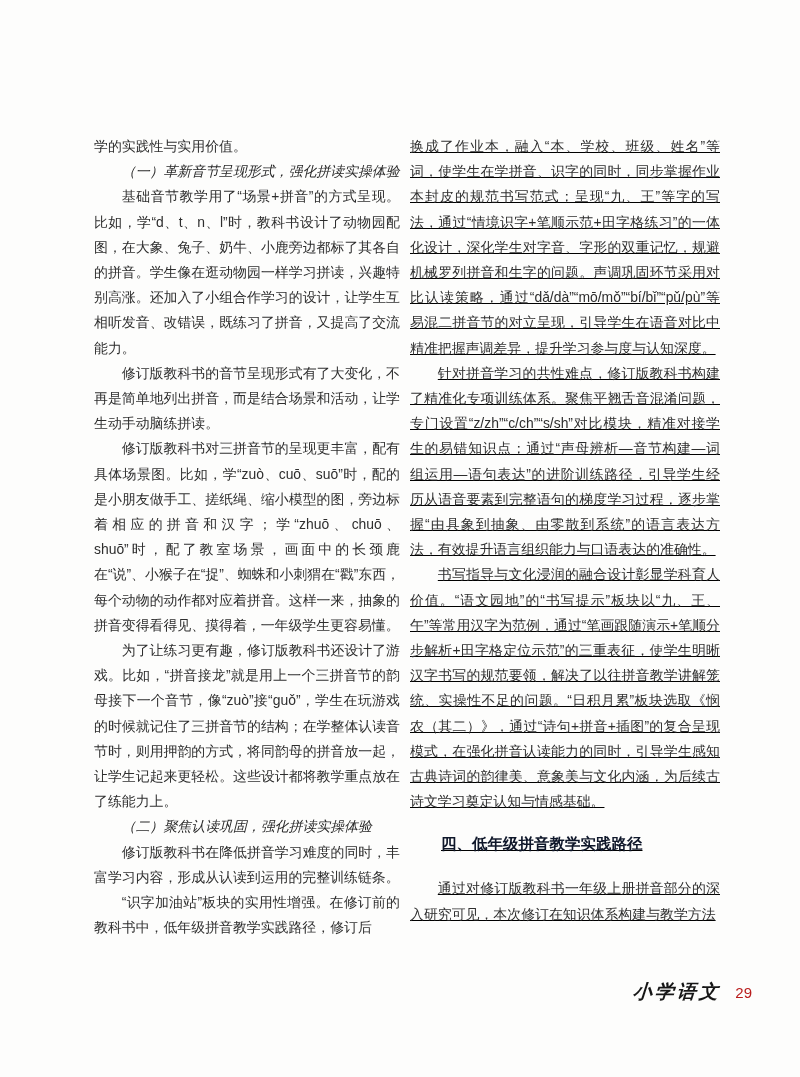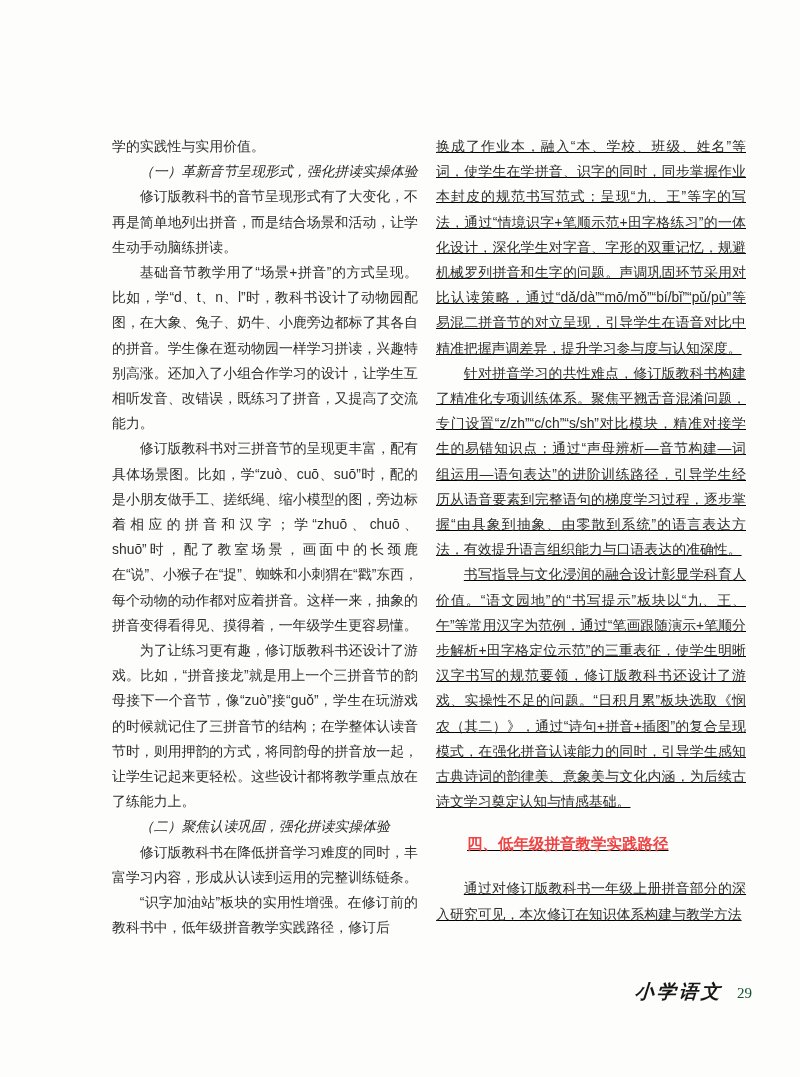--- a/index.html
+++ b/index.html
@@ -9,23 +9,23 @@
     font-family: "Liberation Sans", serif;
   }
   .page {
     position: relative;
     width: 800px; height: 1077px;
     background: #fdfdfc;
     overflow: hidden;
   }
   .columns {
     position: absolute;
-    top: 134px; left: 112px;
+    top: 134px; left: 94px;
     display: flex;
-    gap: 18px;
+    gap: 10px;
   }
   .col { display: block; }
   .col-left  { width: 306px; }
   .col-right { width: 310px; text-decoration: underline; }
   p {
     margin: 0;
     font-size: 13.9px;
     line-height: 25.2px;
     text-align: justify;
     color: #2e2e2e;
@@ -38,68 +38,68 @@
     font-family: Liberation Sans, sans-serif;
     color: #2a2a2a;
   }
   .section-heading {
     margin: 18px 0 20px;
     font-size: 15.5px;
     line-height: 24px;
     font-weight: 700;
     text-indent: 2em;
     text-align: left;
-    color: #ef4444;
+    color: #0f172a;
   }
   .footer {
     position: absolute;
     top: 979px;
     right: 48px;
     display: flex;
     align-items: baseline;
     gap: 14px;
   }
   .journal-name {
     font-family: cursive;
     font-style: italic;
     font-weight: 700;
     font-size: 19px;
     letter-spacing: 3px;
     color: #161616;
     transform: skewX(-4deg);
   }
   .page-number {
-    font-family: Liberation Serif, serif;
+    font-family: Liberation Sans, sans-serif;
     font-size: 15px;
-    color: #14532d;
+    color: #b91c1c;
   }
 </style>
 </head>
 <body>
 
 <div class="page">
 
   <div class="columns">
 
     <div class="col col-left">
       <p>学的实践性与实用价值。</p>
       <p class="sub-heading">（一）革新音节呈现形式，强化拼读实操体验</p>
+      <p class="indent">基础音节教学用了“场景+拼音”的方式呈现。比如，学“d、t、n、l”时，教科书设计了动物园配图，在大象、兔子、奶牛、小鹿旁边都标了其各自的拼音。学生像在逛动物园一样学习拼读，兴趣特别高涨。还加入了小组合作学习的设计，让学生互相听发音、改错误，既练习了拼音，又提高了交流能力。</p>
       <p class="indent">修订版教科书的音节呈现形式有了大变化，不再是简单地列出拼音，而是结合场景和活动，让学生动手动脑练拼读。</p>
-      <p class="indent">基础音节教学用了“场景+拼音”的方式呈现。比如，学“d、t、n、l”时，教科书设计了动物园配图，在大象、兔子、奶牛、小鹿旁边都标了其各自的拼音。学生像在逛动物园一样学习拼读，兴趣特别高涨。还加入了小组合作学习的设计，让学生互相听发音、改错误，既练习了拼音，又提高了交流能力。</p>
       <p class="indent">修订版教科书对三拼音节的呈现更丰富，配有具体场景图。比如，学“zuò、cuō、suō”时，配的是小朋友做手工、搓纸绳、缩小模型的图，旁边标着相应的拼音和汉字；学“zhuō、chuō、shuō”时，配了教室场景，画面中的长颈鹿在“说”、小猴子在“捉”、蜘蛛和小刺猬在“戳”东西，每个动物的动作都对应着拼音。这样一来，抽象的拼音变得看得见、摸得着，一年级学生更容易懂。</p>
       <p class="indent">为了让练习更有趣，修订版教科书还设计了游戏。比如，“拼音接龙”就是用上一个三拼音节的韵母接下一个音节，像“zuò”接“guǒ”，学生在玩游戏的时候就记住了三拼音节的结构；在学整体认读音节时，则用押韵的方式，将同韵母的拼音放一起，让学生记起来更轻松。这些设计都将教学重点放在了练能力上。</p>
       <p class="sub-heading">（二）聚焦认读巩固，强化拼读实操体验</p>
       <p class="indent">修订版教科书在降低拼音学习难度的同时，丰富学习内容，形成从认读到运用的完整训练链条。</p>
       <p class="indent">“识字加油站”板块的实用性增强。在修订前的教科书中，低年级拼音教学实践路径，修订后</p>
     </div>
 
     <div class="col col-right">
       <p>换成了作业本，融入“本、学校、班级、姓名”等词，使学生在学拼音、识字的同时，同步掌握作业本封皮的规范书写范式；呈现“九、王”等字的写法，通过“情境识字+笔顺示范+田字格练习”的一体化设计，深化学生对字音、字形的双重记忆，规避机械罗列拼音和生字的问题。声调巩固环节采用对比认读策略，通过“dǎ/dà”“mō/mǒ”“bí/bǐ”“pǔ/pù”等易混二拼音节的对立呈现，引导学生在语音对比中精准把握声调差异，提升学习参与度与认知深度。</p>
       <p class="indent">针对拼音学习的共性难点，修订版教科书构建了精准化专项训练体系。聚焦平翘舌音混淆问题，专门设置“z/zh”“c/ch”“s/sh”对比模块，精准对接学生的易错知识点；通过“声母辨析—音节构建—词组运用—语句表达”的进阶训练路径，引导学生经历从语音要素到完整语句的梯度学习过程，逐步掌握“由具象到抽象、由零散到系统”的语言表达方法，有效提升语言组织能力与口语表达的准确性。</p>
-      <p class="indent">书写指导与文化浸润的融合设计彰显学科育人价值。“语文园地”的“书写提示”板块以“九、王、午”等常用汉字为范例，通过“笔画跟随演示+笔顺分步解析+田字格定位示范”的三重表征，使学生明晰汉字书写的规范要领，修订版教科书还设计了游戏、实操性不足的问题。“日积月累”板块选取《悯农（其二）》，通过“诗句+拼音+插图”的复合呈现模式，在强化拼音认读能力的同时，引导学生感知古典诗词的韵律美、意象美与文化内涵，为后续古诗文学习奠定认知与情感基础。</p>
+      <p class="indent">书写指导与文化浸润的融合设计彰显学科育人价值。“语文园地”的“书写提示”板块以“九、王、午”等常用汉字为范例，通过“笔画跟随演示+笔顺分步解析+田字格定位示范”的三重表征，使学生明晰汉字书写的规范要领，解决了以往拼音教学讲解笼统、实操性不足的问题。“日积月累”板块选取《悯农（其二）》，通过“诗句+拼音+插图”的复合呈现模式，在强化拼音认读能力的同时，引导学生感知古典诗词的韵律美、意象美与文化内涵，为后续古诗文学习奠定认知与情感基础。</p>
       <p class="section-heading">四、低年级拼音教学实践路径</p>
       <p class="indent">通过对修订版教科书一年级上册拼音部分的深入研究可见，本次修订在知识体系构建与教学方法</p>
     </div>
 
   </div>
 
   <div class="footer">
     <span class="journal-name">小学语文</span>
     <span class="page-number">29</span>
   </div>

